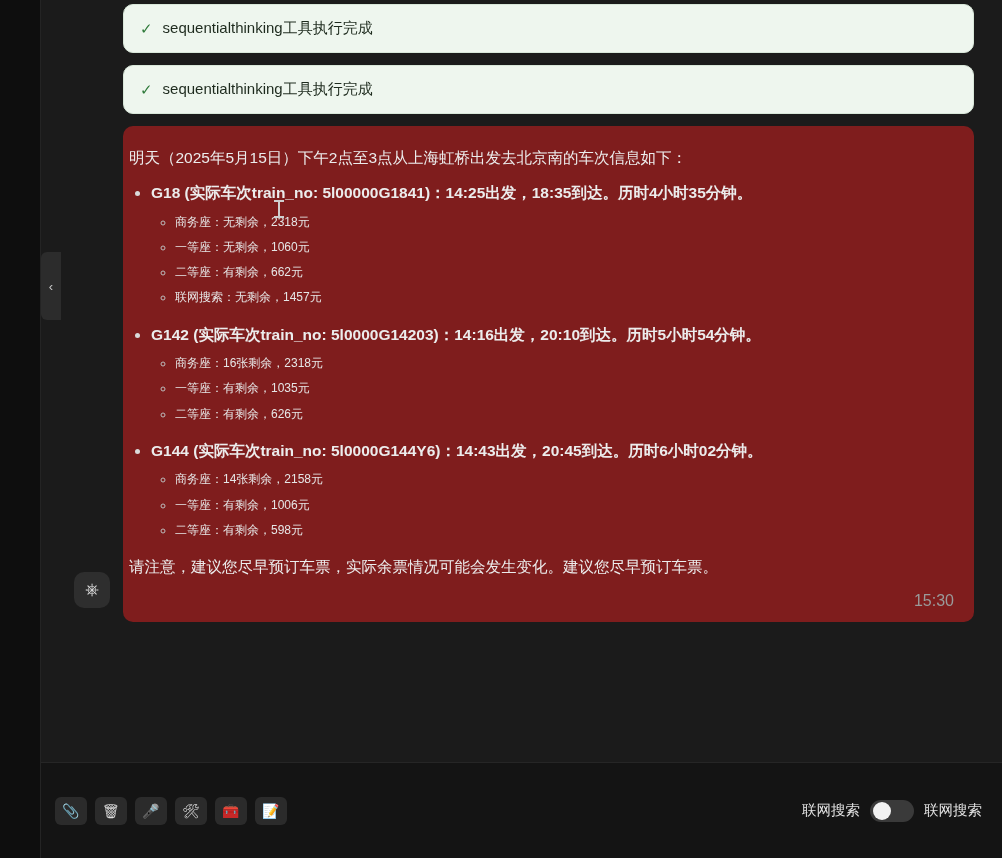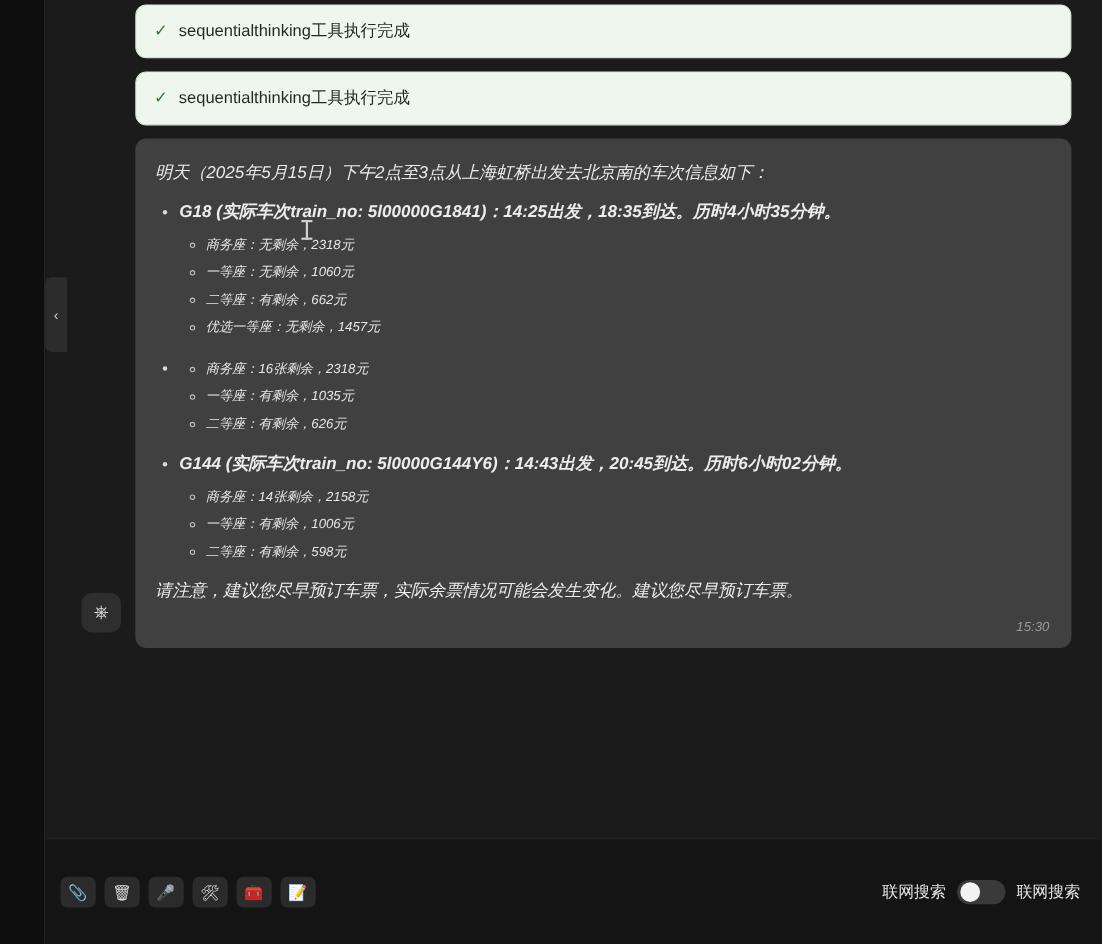--- a/index.html
+++ b/index.html
@@ -101,26 +101,25 @@
     align-items: center;
     gap: 10px;
     box-sizing: border-box;
   }
   .tool-card .check {
     color: #2f7a3a;
     font-size: 15px;
     line-height: 1;
   }
   .assistant-bubble {
-    background: #404040;
+    background: #7f1d1d;
     border-radius: 10px;
-    padding: 14px 18px 10px 18px;
+    padding: 14px 18px 10px 6px;
     box-sizing: border-box;
     position: relative;
-    font-style: italic;
   }
   .para {
     font-size: 15.5px;
     line-height: 1.75;
     color: #ececec;
     margin: 4px 0 8px 0;
   }
   ul.lvl1 {
     list-style: disc;
     margin: 0 0 2px 0;
@@ -141,21 +140,21 @@
   ul.lvl2 > li {
     font-size: 12px;
     line-height: 2.1;
     color: #e6e6e6;
     font-weight: normal;
   }
   ul.lvl2 > li::marker { color: #bdbdbd; }
   .train-head { font-weight: bold; }
   .timestamp {
     text-align: right;
-    font-size: 12px;
+    font-size: 16px;
     color: #9a9a9a;
     padding: 4px 2px 2px 0;
   }
   
   .composer {
     flex: 0 0 auto;
     height: 96px;
     background: #141414;
     border-top: 1px solid #262626;
     display: flex;
@@ -265,24 +264,25 @@
 
             <div class="para">明天（2025年5月15日）下午2点至3点从上海虹桥出发去北京南的车次信息如下：</div>
 
             <ul class="lvl1">
               <li>
                 <span class="train-head">G18 (实际车次train_no: 5l00000G1841)：14:25出发，18:35到达。历时4小时35分钟。</span>
                 <ul class="lvl2">
                   <li>商务座：无剩余，2318元</li>
                   <li>一等座：无剩余，1060元</li>
                   <li>二等座：有剩余，662元</li>
-                  <li>优选一等座：无剩余，1457元</li>
+                  <li>联网搜索：无剩余，1457元</li>
                 </ul>
               </li>
               <li>
+                <span class="train-head">G142 (实际车次train_no: 5l0000G14203)：14:16出发，20:10到达。历时5小时54分钟。</span>
                 <ul class="lvl2">
                   <li>商务座：16张剩余，2318元</li>
                   <li>一等座：有剩余，1035元</li>
                   <li>二等座：有剩余，626元</li>
                 </ul>
               </li>
               <li>
                 <span class="train-head">G144 (实际车次train_no: 5l0000G144Y6)：14:43出发，20:45到达。历时6小时02分钟。</span>
                 <ul class="lvl2">
                   <li>商务座：14张剩余，2158元</li>

